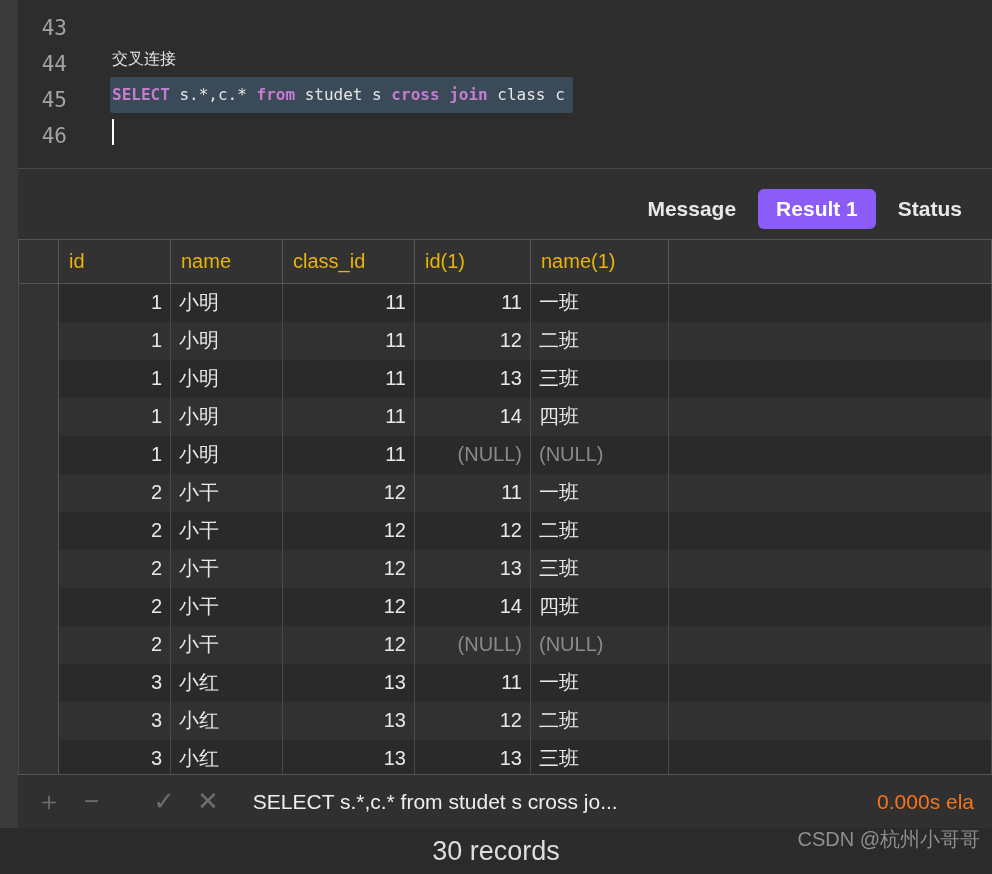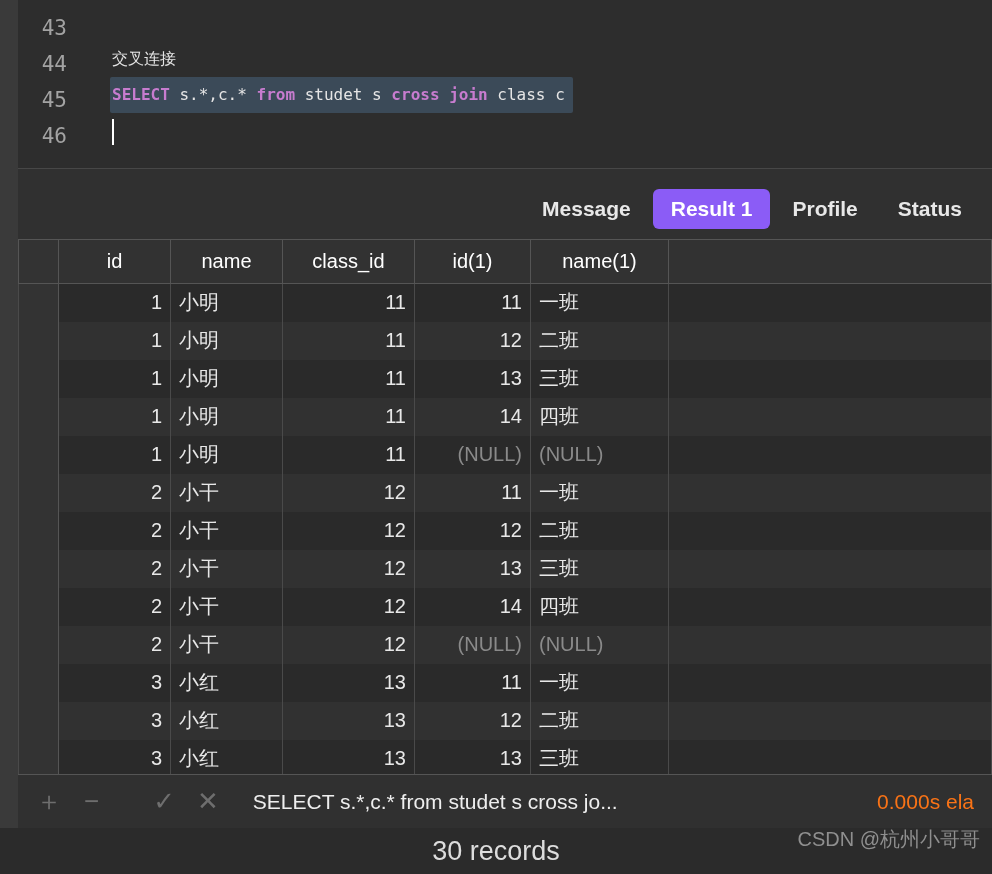--- a/index.html
+++ b/index.html
@@ -70,24 +70,24 @@
     background:#8b5cf6;
     color:#fff;
   }
 
   .grid {
     margin-left:18px;
     overflow:hidden;
   }
   table { border-collapse: collapse; width:100%; }
   th {
-    text-align:center;
+    text-align:left;
     font-weight:400;
     background:#323232;
-    color:#ffffff;
+    color:#eab308;
     border:1px solid #555;
     height:44px;
     padding: 0 10px;
     font-size:20px;
   }
   td {
     border-left:1px solid #4a4a4a;
     border-right:1px solid #4a4a4a;
     height:38px;
     padding:0 8px;
@@ -154,21 +154,20 @@
     <div class="line"></div>
     <div class="line"><span class="ident">交叉连接</span></div>
     <div class="line"><span class="hl-line"><span class="kw">SELECT</span><span class="ident"> s.*,c.* </span><span class="kw2">from</span><span class="ident"> studet s </span><span class="kw2">cross</span><span class="kw2"> join</span><span class="ident"> class c</span></span></div>
     <div class="line"><span class="caret"></span></div>
   </div>
 </div>
 
 <div class="tabs">
   <div class="tab">Message</div>
   <div class="tab active">Result 1</div>
-  <div class="tab">Profile</div>
   <div class="tab">Status</div>
 </div>
 
 <div class="grid">
   <table>
     <thead>
       <tr>
         <th class="rowhead"></th>
         <th style="width:112px">id</th>
         <th style="width:112px">name</th>

